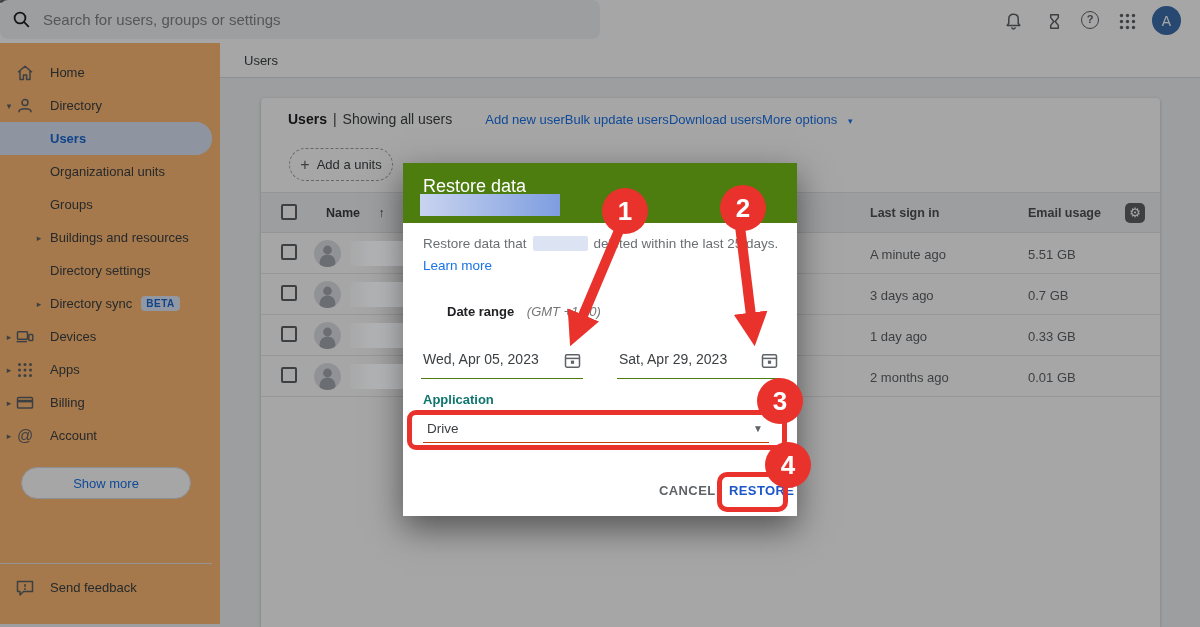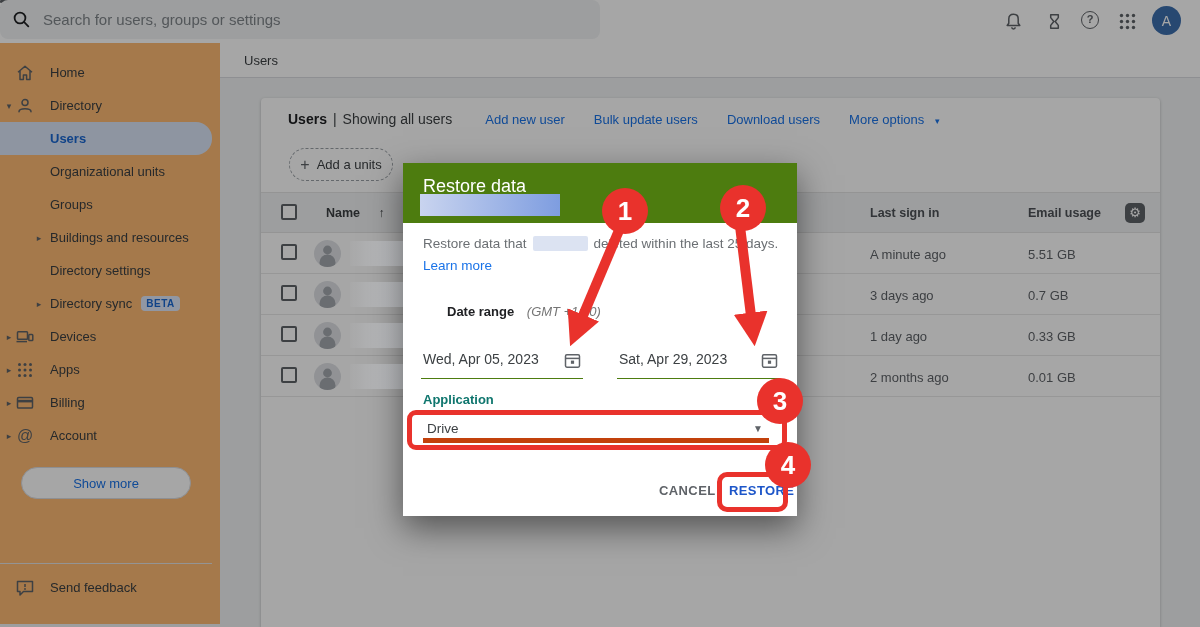--- a/index.html
+++ b/index.html
@@ -51,21 +51,21 @@
                    align-items:center; cursor:pointer; }
 
   
   .card { position:absolute; left:261px; top:98px; width:899px; height:529px; background:#fff;
           border-radius:4px 4px 0 0; box-shadow:0 1px 3px rgba(0,0,0,.25); z-index:1; }
   .card-head { position:absolute; left:0; top:0; width:100%; height:42px; display:flex;
                align-items:center; padding-left:27px; }
   .ch-title { font-size:14px; color:#202124; font-weight:bold; }
   .ch-sep { font-size:14px; color:#3c4043; margin:0 6px; }
   .ch-sub { font-size:14px; color:#3c4043; }
-  .head-links { display:flex; margin-left:33px; gap:29px; }
+  .head-links { display:flex; margin-left:33px; }
   .head-link { font-size:13px; color:#1a73e8; cursor:pointer; white-space:nowrap; }
   .head-link .dd { font-size:9px; margin-left:7px; }
   .filter-btn { position:absolute; left:28px; top:50px; width:104px; height:33px; border:1px dashed #9aa0a6;
                 border-radius:17px; background:transparent; display:flex; align-items:center;
                 justify-content:center; gap:7px; font-size:13px; color:#3c4043; font-family:inherit; cursor:pointer; }
   .filter-btn .plus { font-size:16px; color:#5f6368; }
 
   .thead { position:absolute; left:0; top:94px; width:100%; height:41px; background:#f1f3f4;
            border-top:1px solid #e4e4e4; border-bottom:1px solid #e4e4e4; }
   .trow { position:absolute; left:0; width:100%; height:41px; border-bottom:1px solid #e8e8e8; cursor:pointer; }
@@ -101,21 +101,21 @@
   .date-label-row { position:absolute; left:20px; top:141px; font-size:13px;padding-left:24px; }
   .dr-label { color:#202124; font-weight:bold; }
   .dr-tz { color:#757575; font-style:italic; margin-left:9px; }
   .date-field { position:absolute; top:180px; height:36px; border-bottom:1px solid #4d7c0f; cursor:pointer; }
   .date-field .dval { position:absolute; left:2px; top:8px; font-size:14px; color:#3c4043; white-space:nowrap; }
   .date-field .cal { position:absolute; right:2px; top:9px; width:17px; height:17px; }
   .df1 { left:18px; width:162px; }
   .df2 { left:214px; width:163px; }
   .app-label { position:absolute; left:20px; top:229px; font-size:13px; font-weight:bold; color:#0f766e; }
   .drive-field { position:absolute; left:20px; top:254px; width:346px; height:26px;
-                 border-bottom:5px solid #c2410c; cursor:pointer; }
+                 border-bottom:1px solid #c2410c; cursor:pointer; }
   .drive-field .dval { position:absolute; left:4px; top:4px; font-size:13.5px; color:#3c4043; }
   .drive-field .caret { position:absolute; right:6px; top:6px; font-size:10px; color:#5f6368; }
   .dlg-btn { position:absolute; top:320px; font-size:13px; letter-spacing:.4px; background:none; border:none;
              font-family:inherit; cursor:pointer; }
   .btn-cancel { left:256px; color:#5f6368; font-weight:bold; }
   .btn-restore { left:326px; color:#1d56c9; font-weight:bold; }
 
   
   .anno-svg { position:absolute; left:0; top:0; z-index:24; pointer-events:none; }
   .anno-rect { position:absolute; border:5px solid #e9322c; z-index:25; pointer-events:none; }

